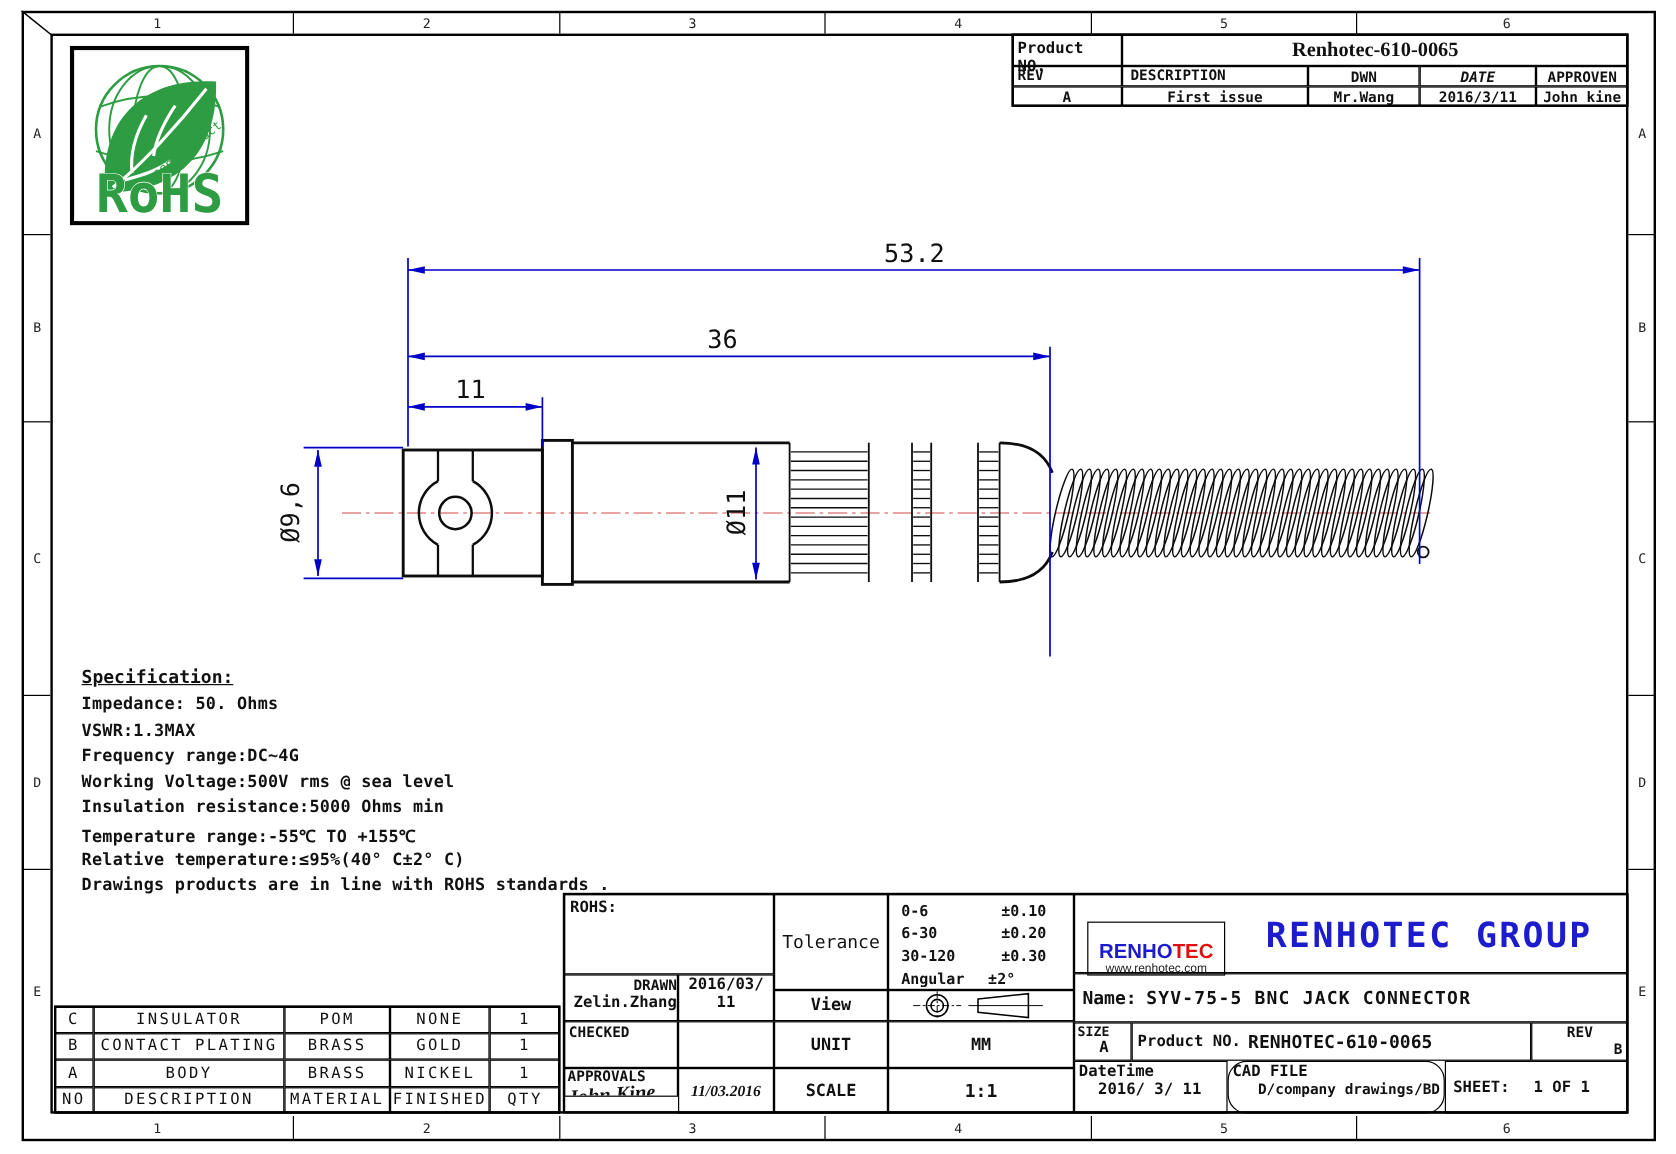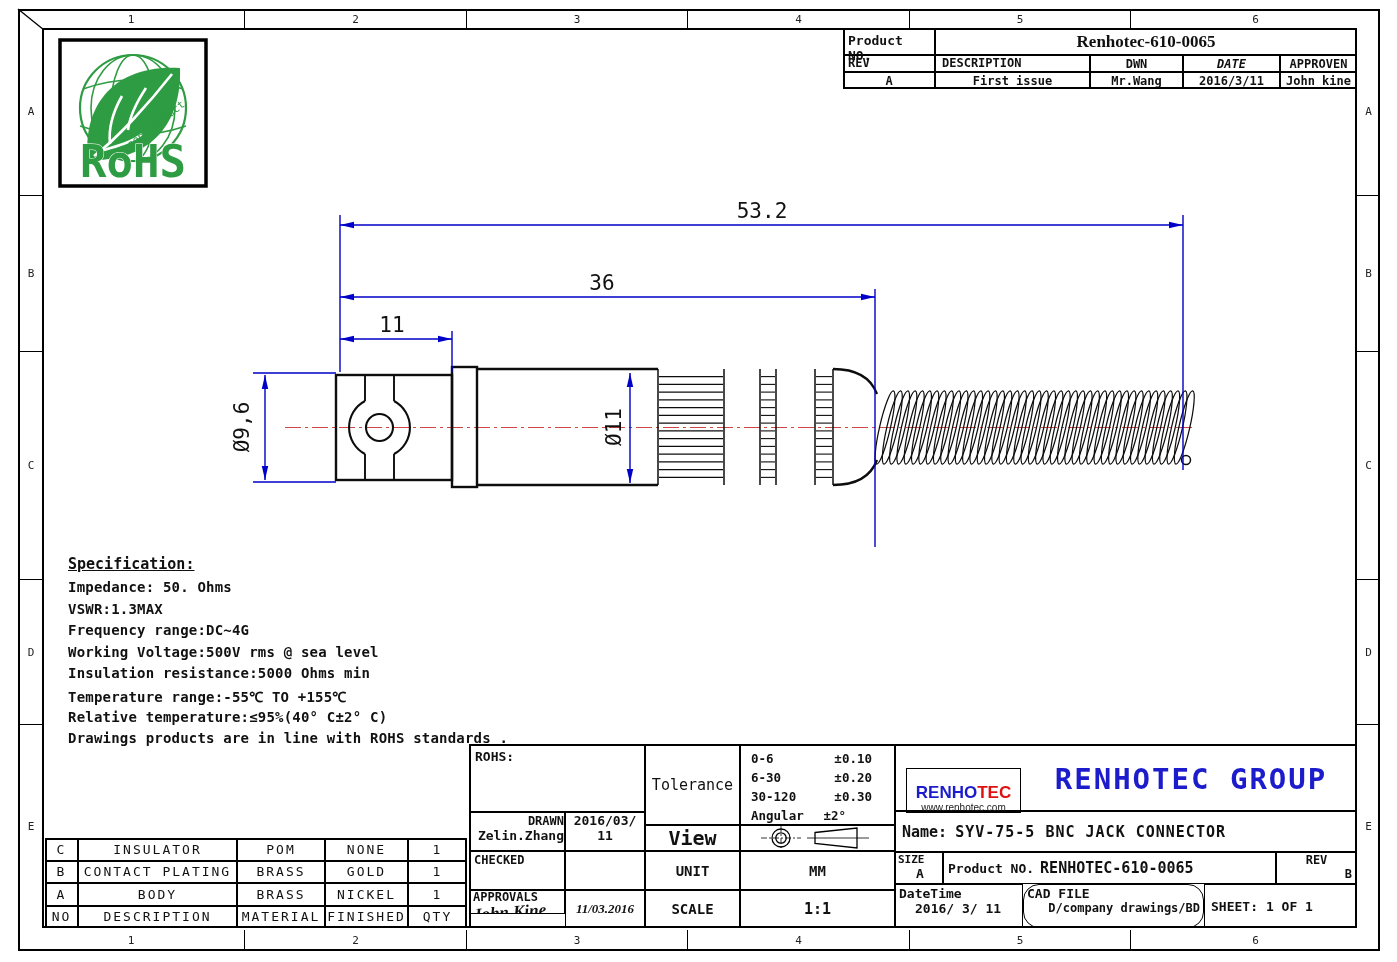--- a/index.html
+++ b/index.html
@@ -312,21 +312,21 @@
         </div>
       <div class="tol-row">
           <span>30-120</span>
           <span>±0.30</span>
         </div>
       <div class="tol-row">
           <span>Angular</span>
           <span style="margin-right:26px;">±2°</span>
         </div>
     </div>
-    <div class="cell ctr" style="left:175px;top:80px;width:95px;height:26px;font-size:20px;font-weight:bold;">View</div>
+    <div class="cell ctr" style="left:175px;top:80px;width:95px;height:26px;font-size:14px;font-weight:bold;">View</div>
     <div class="cell ctr" style="left:270px;top:80px;width:155px;height:26px;">
       <svg width="150" height="26" viewBox="0 0 150 26">
         <g stroke="#000" fill="none">
           <line x1="18" y1="13" x2="58" y2="13" stroke-width="0.8" stroke-dasharray="6 2 2 2"></line>
           <line x1="38" y1="1" x2="38" y2="25" stroke-width="0.8" stroke-dasharray="6 2 2 2"></line>
           <circle cx="38" cy="13" r="9" stroke-width="1.3"></circle>
           <circle cx="38" cy="13" r="5.2" stroke-width="1.3"></circle>
           <line x1="64" y1="13" x2="126" y2="13" stroke-width="0.8"></line>
           <polygon points="72,7.5 114,3 114,23 72,18.5" stroke-width="1.3"></polygon>
         </g>
@@ -361,20 +361,20 @@
       <div style="font-size:12px;font-weight:bold;text-align:right;padding-right:4px;">B</div>
     </div>
     <div class="cell" style="left:425px;top:139px;width:128px;height:44px;padding:1px 0 0 3px;">
       <div style="font-size:13px;font-weight:bold;">DateTime</div>
       <div style="font-size:13px;font-weight:bold;padding-left:16px;">2016/ 3/ 11</div>
     </div>
     <div class="cell" style="left:553px;top:139px;width:181px;height:44px;padding:1px 0 0 3px;border-radius:16px;">
       <div style="font-size:13px;font-weight:bold;">CAD FILE</div>
       <div style="font-size:12px;font-weight:bold;text-align:right;padding-right:3px;">D/company drawings/BD</div>
     </div>
-    <div class="cell" style="left:734px;top:139px;width:153px;height:44px;display:flex;align-items:center;gap:8px;padding-left:6px;">
+    <div class="cell" style="left:734px;top:139px;width:153px;height:44px;display:flex;align-items:center;gap:20px;padding-left:6px;">
       <span style="font-size:13px;font-weight:bold;">SHEET:</span>
       <span style="font-size:13px;font-weight:bold;">1 OF 1</span>
     </div>
     <div class="frame" style="left:-1px;top:-1px;width:888px;height:184px;pointer-events:none;border-width:2.5px;"></div>
   </div>
 
 </div>
 
 </body></html>

